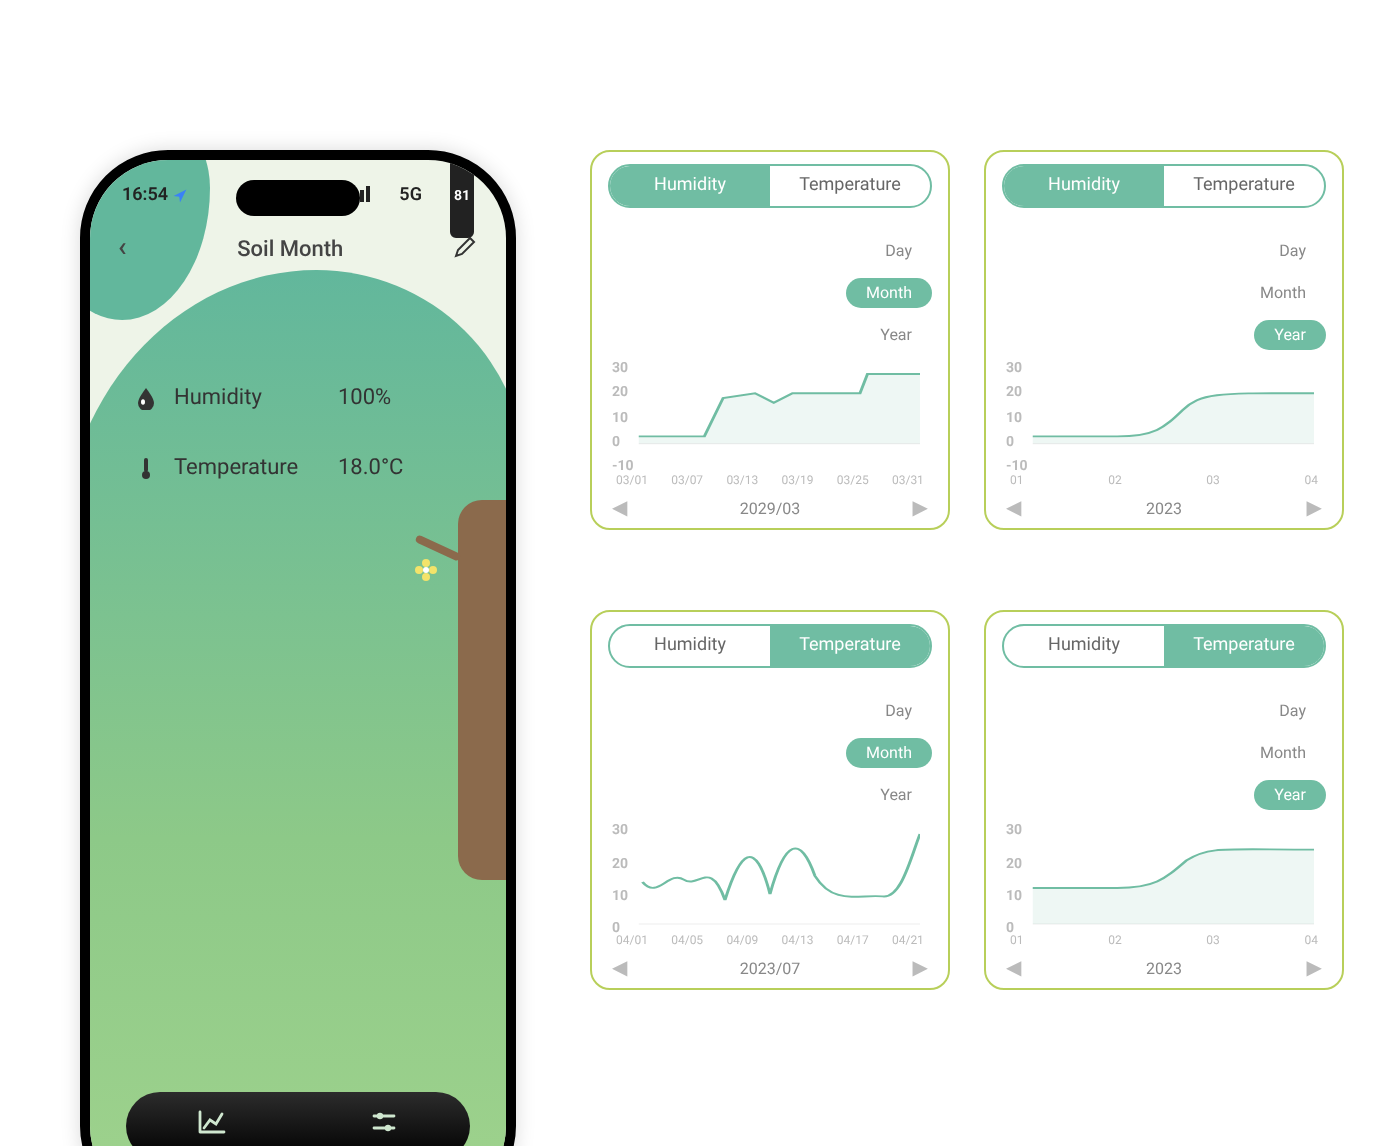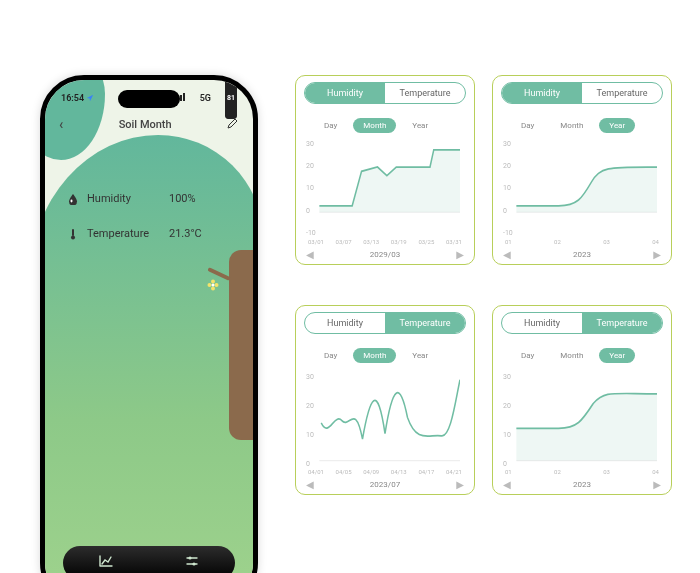--- a/index.html
+++ b/index.html
@@ -109,26 +109,26 @@
   .card.c3{left:295px; top:305px;}
   .card.c4{left:492px; top:305px;}
   .tabs{
     display:flex; border:1px solid #70bda3; border-radius:13px; height:22px;
     overflow:hidden; font-size:9px; color:#666;
   }
   .tab{flex:1; display:flex;align-items:center;justify-content:center; cursor:pointer;}
   .tab.active{background:#70bda3;color:#fff;}
   .range-row{
     display:flex; gap:6px; font-size:8px; color:#888;
-    margin:14px 0 6px 10px; align-items:flex-end;
+    margin:14px 0 6px 10px; align-items:flex-end;flex-direction:column;
   }
   .range{padding:3px 10px; border-radius:10px; cursor:pointer;}
   .range.active{background:#70bda3;color:#fff;}
   .plot{
-    flex:1; position:relative; margin:0 6px;
+    flex:1; position:relative; margin:0 6px;font-weight:bold;
   }
   .ylab{
     position:absolute; left:-4px; font-size:7px; color:#bbb; transform:translateY(-50%);
   }
   .plot svg{position:absolute; inset:0; width:100%; height:100%;}
   .xticks{
     display:flex; justify-content:space-between; font-size:6px; color:#bbb;
     padding:0 4px; margin-top:2px;
   }
   .footer{
@@ -207,21 +207,21 @@
       <span class="metric-value">100%</span>
     </div>
     <div class="metric-row">
       <span class="metric-icon">
         <svg viewBox="0 0 12 12">
             <rect x="5" y="1" width="2" height="7" rx="1" fill="#333"></rect>
             <circle cx="6" cy="9.5" r="2" fill="#333"></circle>
           </svg>
       </span>
       <span class="metric-label">Temperature</span>
-      <span class="metric-value">21.3°C</span>
+      <span class="metric-value">18.0°C</span>
     </div>
   </div>
 
   <div class="dock">
     <span>
       <svg viewBox="0 0 16 16">
           <path d="M2 13 L2 3 M2 13 L14 13 M4 11 L7 7 L10 9 L13 4" fill="none" stroke="#cfe7cf" stroke-width="1.4" stroke-linecap="round"></path>
         </svg>
     </span>
     <span>

